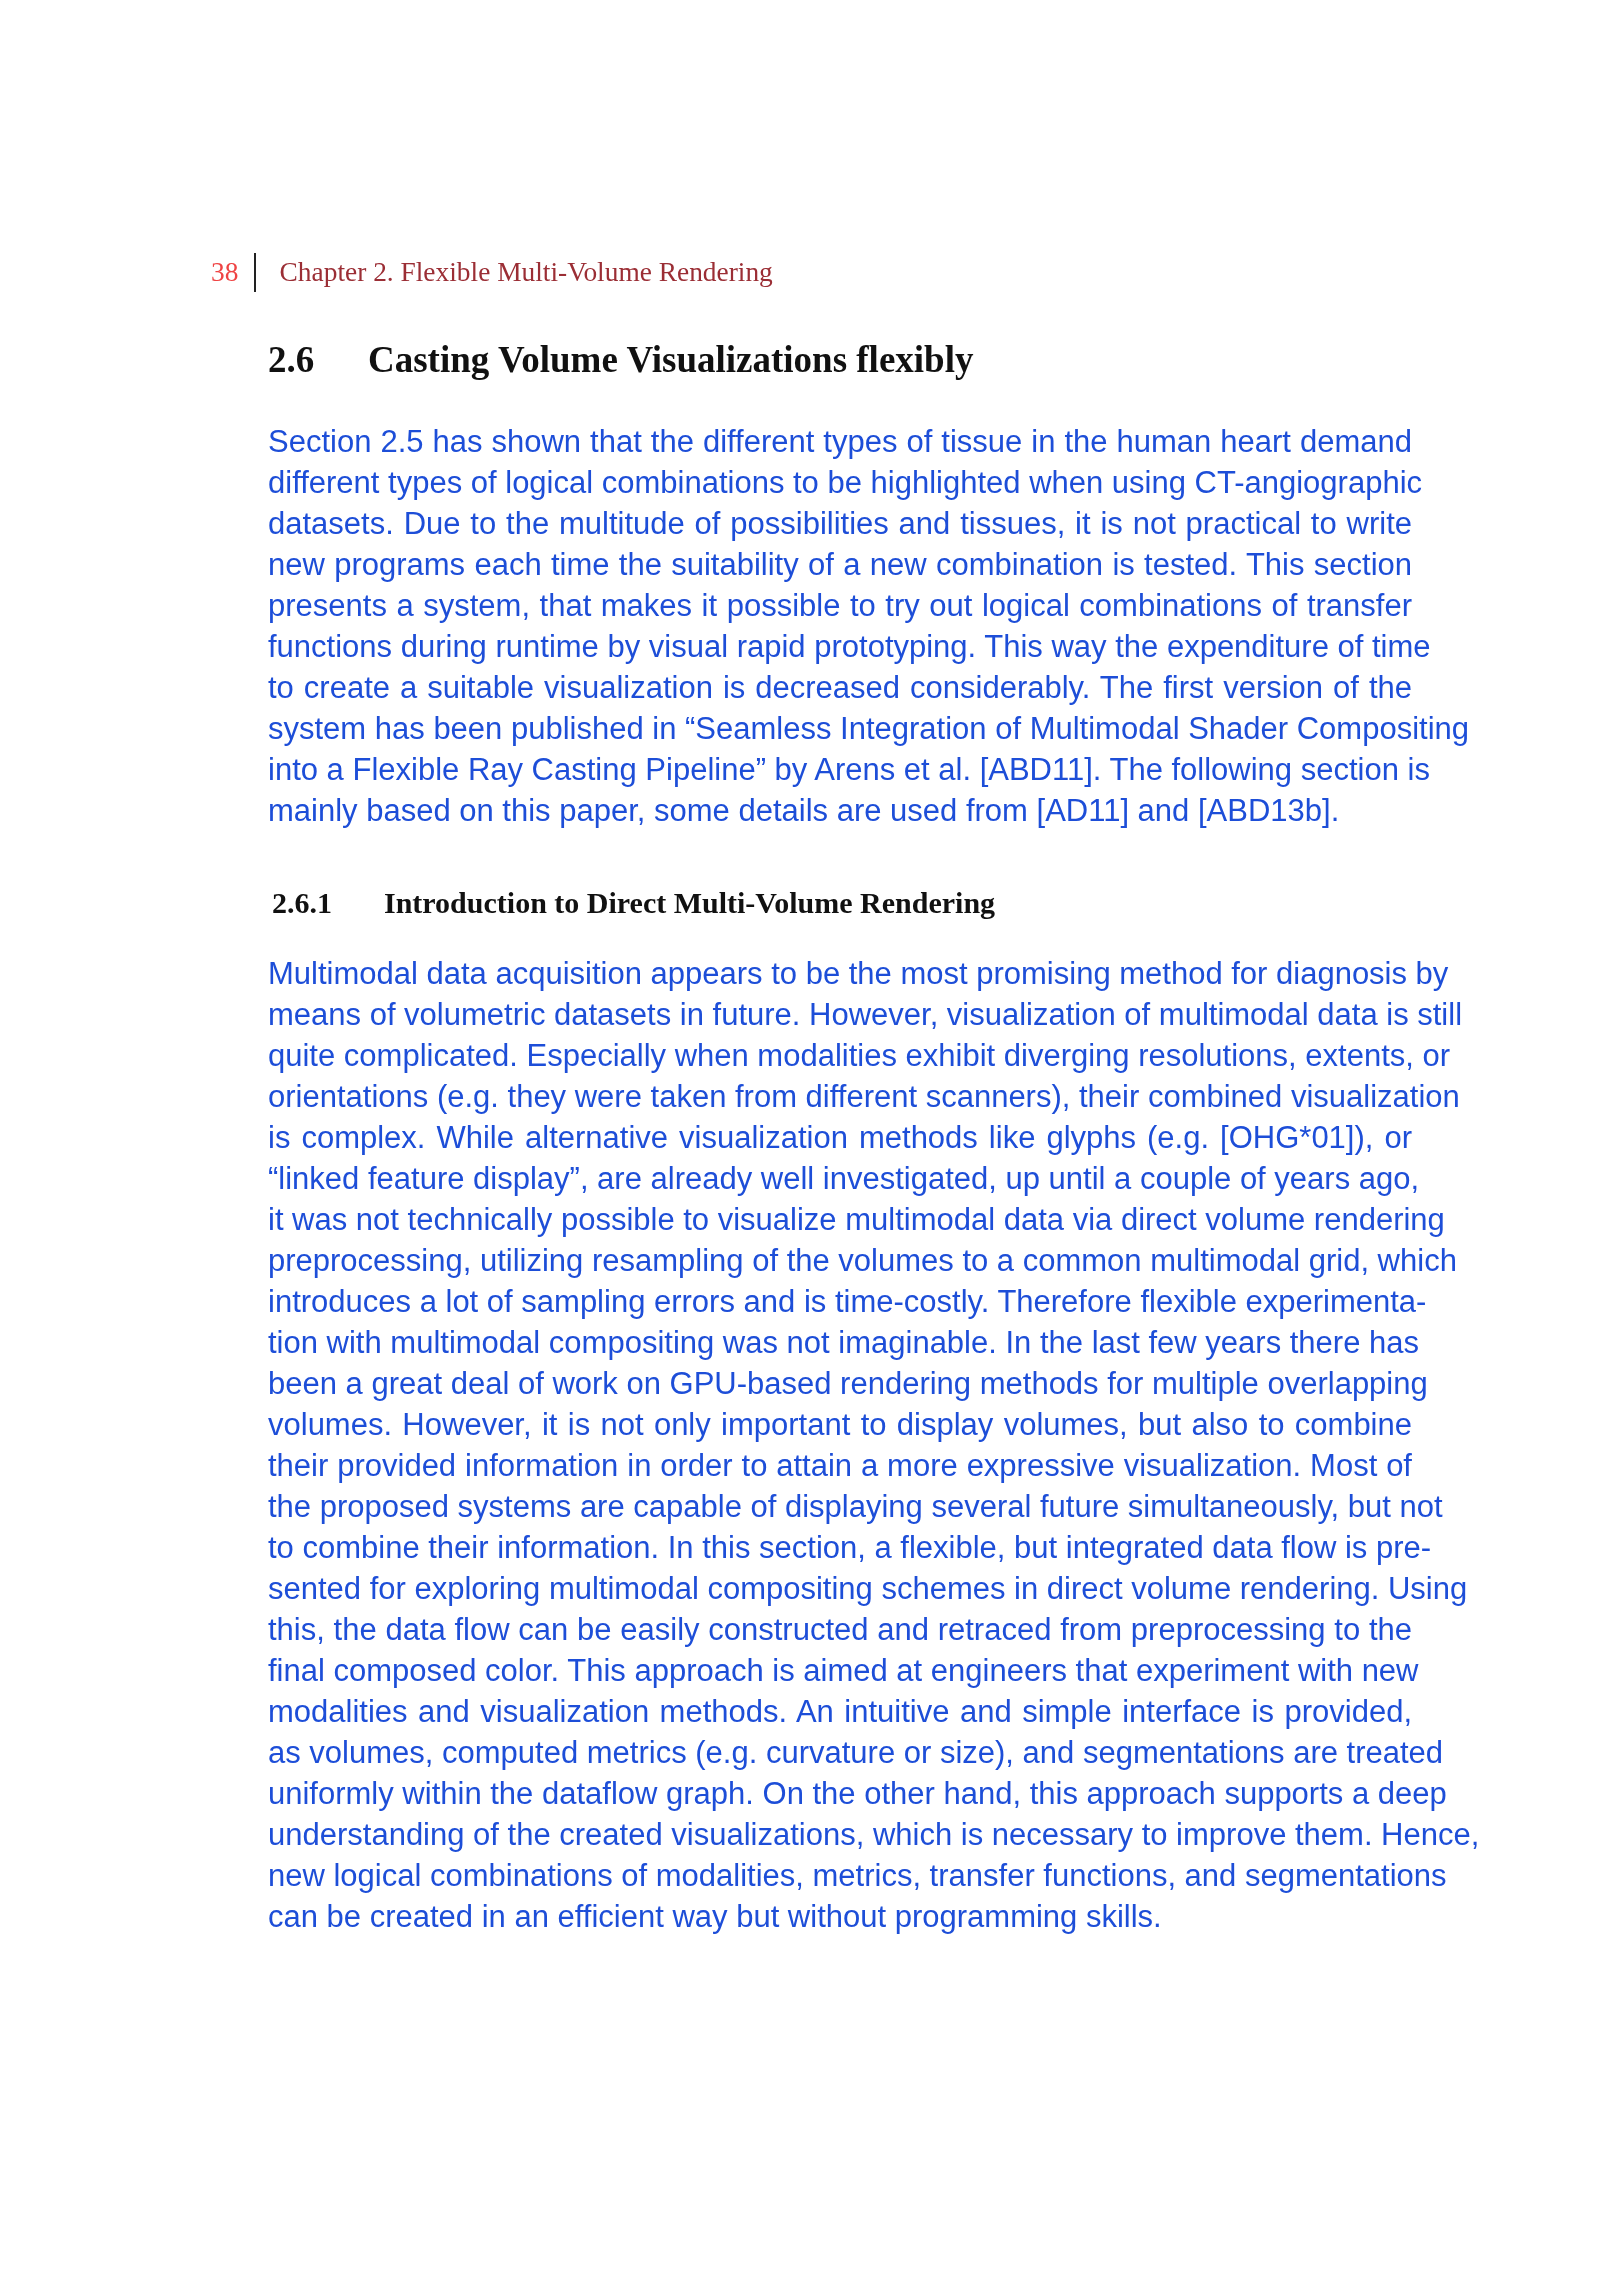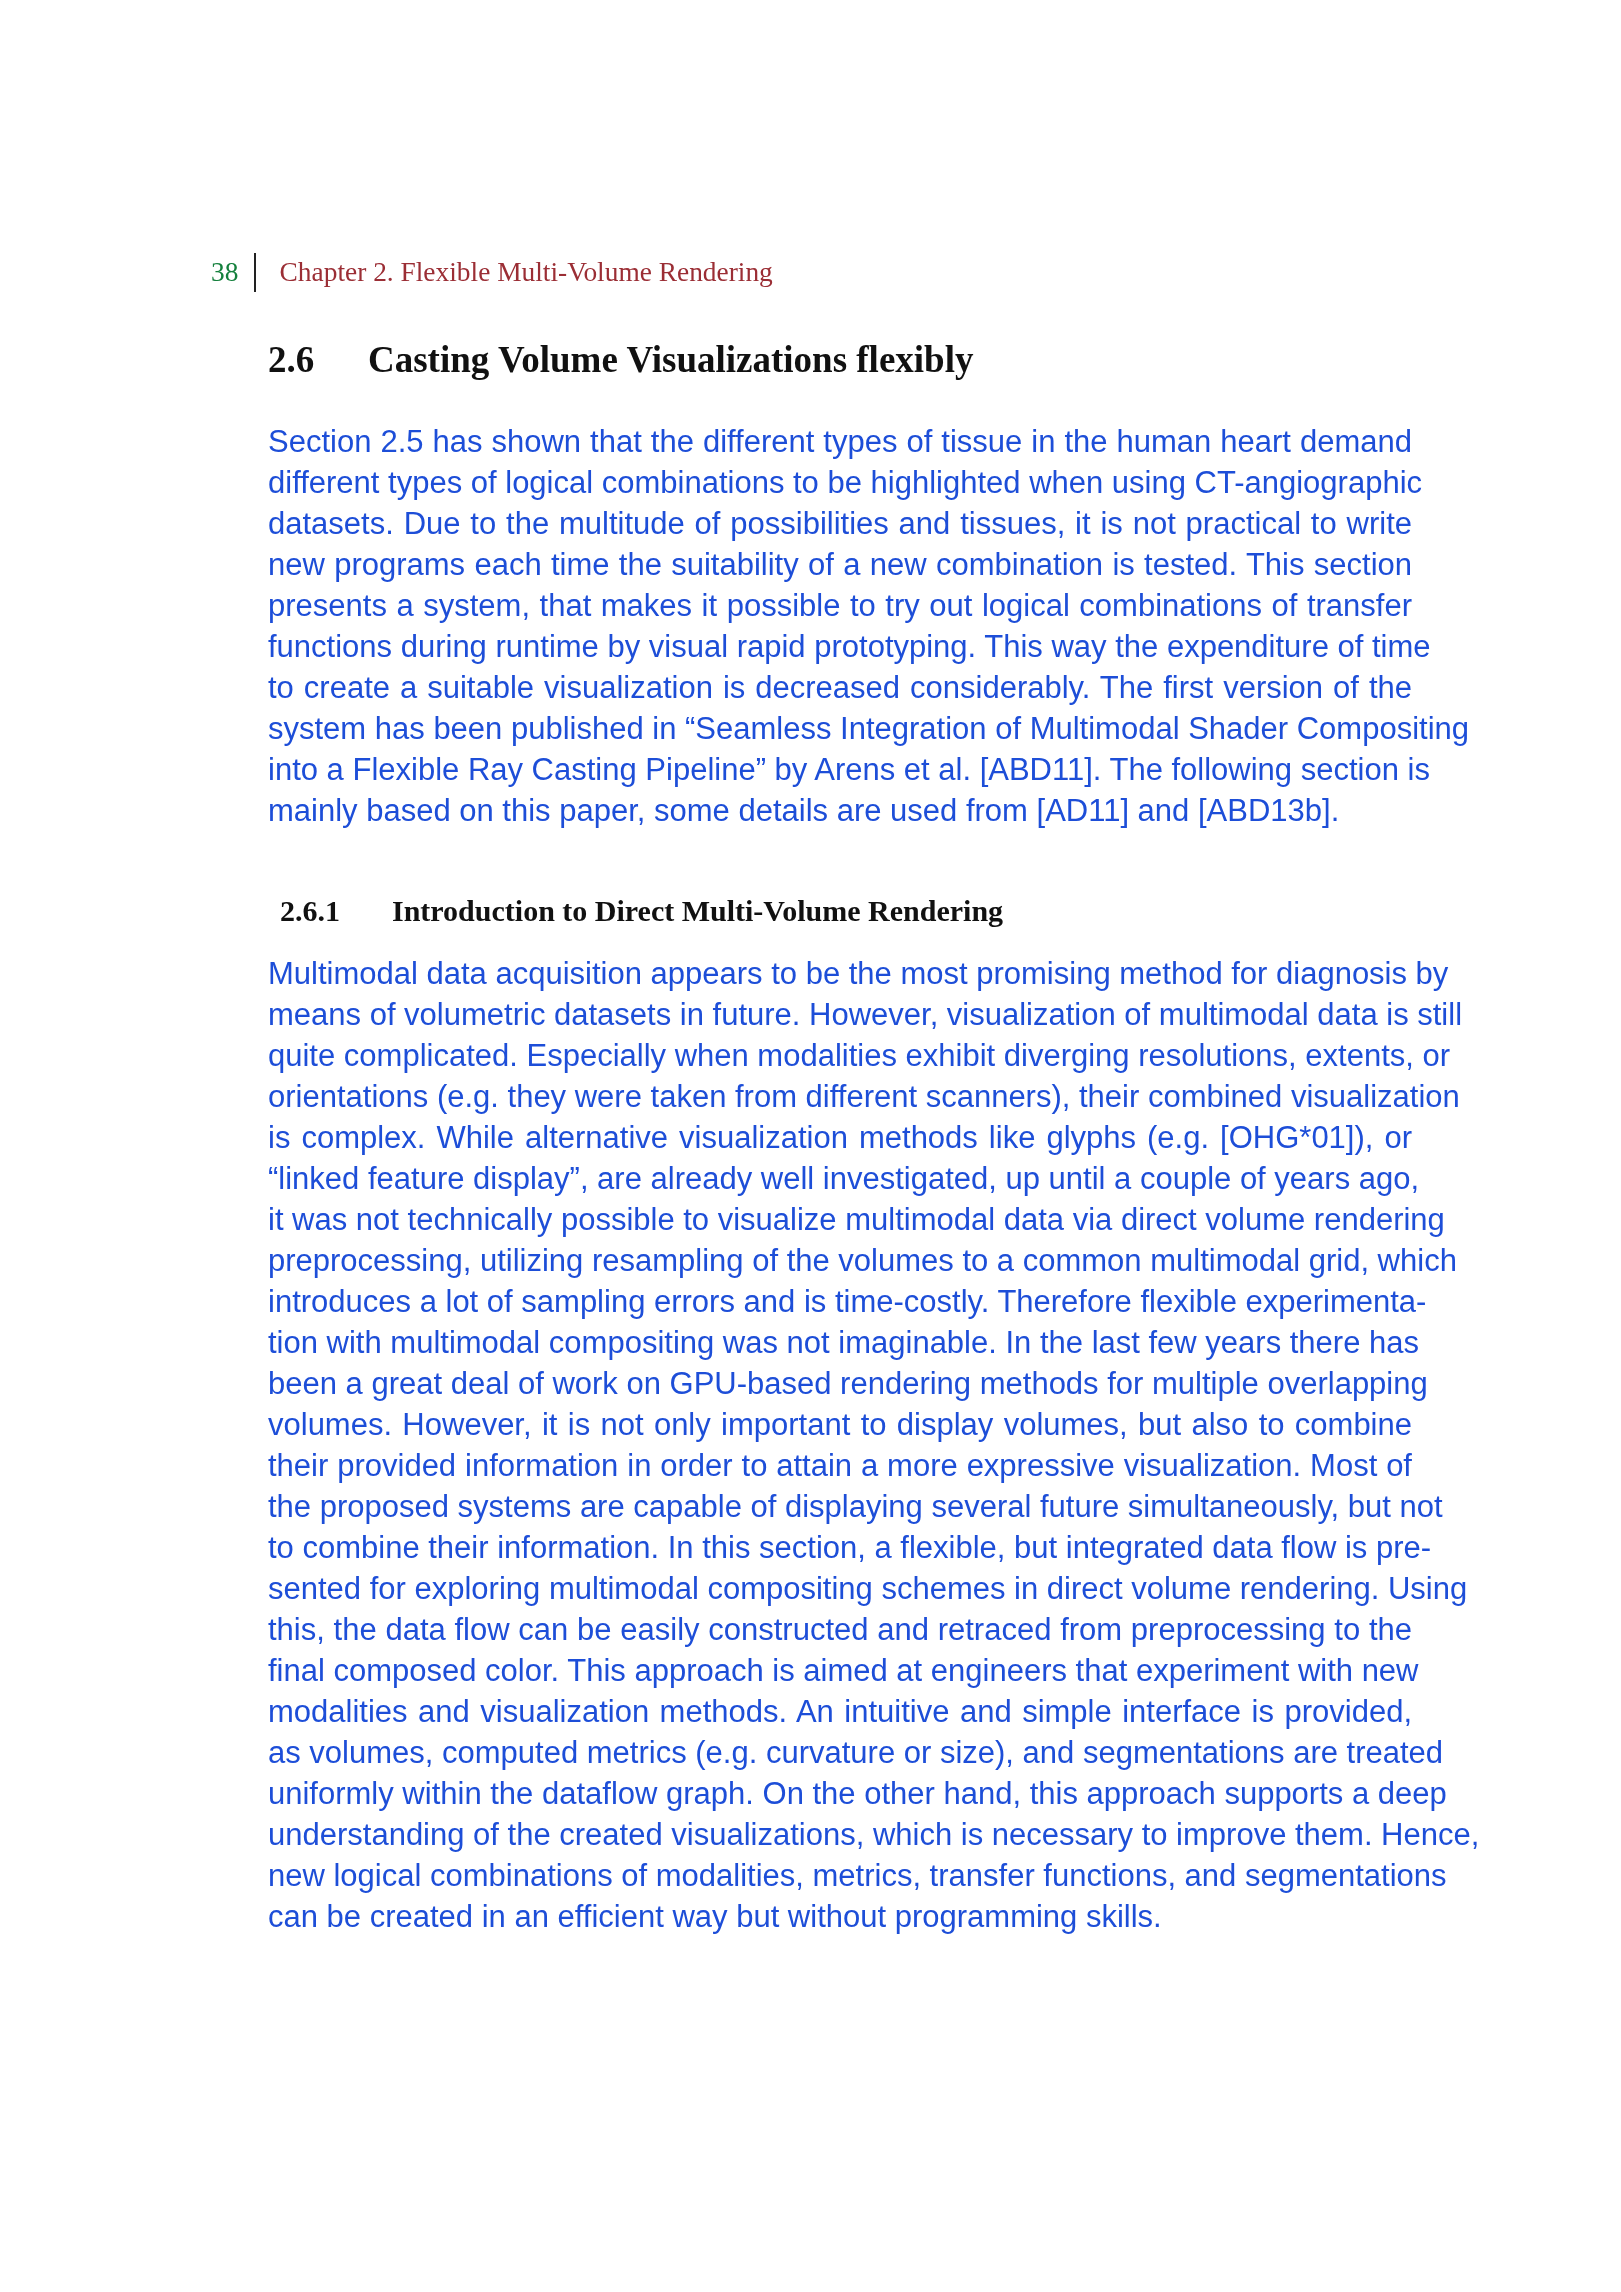--- a/index.html
+++ b/index.html
@@ -1,20 +1,20 @@
 <!DOCTYPE html>
 <html><head>
 <meta charset="utf-8">
 <style>
   html, body { margin: 0; padding: 0; background: #ffffff; }
   body { width: 1621px; height: 2293px; position: relative; overflow: hidden;
          font-family: "DejaVu Serif", "Liberation Serif", serif; color: #1a1a1a; }
   .header { position: absolute; top: 253px; left: 211px; height: 39px; display: flex; align-items: center;
             font-family: "Liberation Serif", serif; font-size: 27.4px; }
-  .page-num { color: #15803d; margin-right: 15.7px; text-align: right; }
+  .page-num { color: #ef4444; margin-right: 15.7px; text-align: right; }
   .rule { width: 2px; height: 39px; background: #222; margin-right: 23.5px; }
   .running-title { color: #9b2e35; }
   .section-title { position: absolute; top: 338px; left: 268px; font-family: "Liberation Serif", serif;
                    font-weight: bold; font-size: 37px; color: #111; }
   .section-title .num { display: inline-block; width: 100px; }
   .subsection-title { position: absolute; top: 882px; left: 268px; font-family: "Liberation Serif", serif;
                       font-weight: bold; font-size: 30px; color: #111; }
   .subsection-title .num { display: inline-block; width: 112px; }
   .para { position: absolute; left: 268px; width: 1144px; font-family: Liberation Sans, sans-serif;
           font-size: 31px; line-height: 41px; text-align: justify; color: #1d4ed8; }
@@ -42,21 +42,21 @@
     <span class="line">datasets.  Due to the multitude of possibilities and tissues, it is not practical to write</span>
     <span class="line">new programs each time the suitability of a new combination is tested.  This section</span>
     <span class="line">presents a system, that makes it possible to try out logical combinations of transfer</span>
     <span class="line">functions during runtime by visual rapid prototyping. This way the expenditure of time</span>
     <span class="line">to create a suitable visualization is decreased considerably.  The first version of the</span>
     <span class="line">system has been published in “Seamless Integration of Multimodal Shader Compositing</span>
     <span class="line">into a Flexible Ray Casting Pipeline” by Arens et al. [ABD11]. The following section is</span>
     <span class="line last">mainly based on this paper, some details are used from [AD11] and [ABD13b].</span>
   </div>
 
-<h2 class="subsection-title" style="margin:12px;">
+<h2 class="subsection-title" style="margin:4px;">
   <span class="num">2.6.1</span><span>Introduction to Direct Multi-Volume Rendering</span>
 </h2>
 
 <div class="para" id="p2">
     <span class="line">Multimodal data acquisition appears to be the most promising method for diagnosis by</span>
     <span class="line">means of volumetric datasets in future. However, visualization of multimodal data is still</span>
     <span class="line">quite complicated. Especially when modalities exhibit diverging resolutions, extents, or</span>
     <span class="line">orientations (e.g. they were taken from different scanners), their combined visualization</span>
     <span class="line">is complex.  While alternative visualization methods like glyphs (e.g.  [OHG*01]), or</span>
     <span class="line">“linked feature display”, are already well investigated, up until a couple of years ago,</span>

